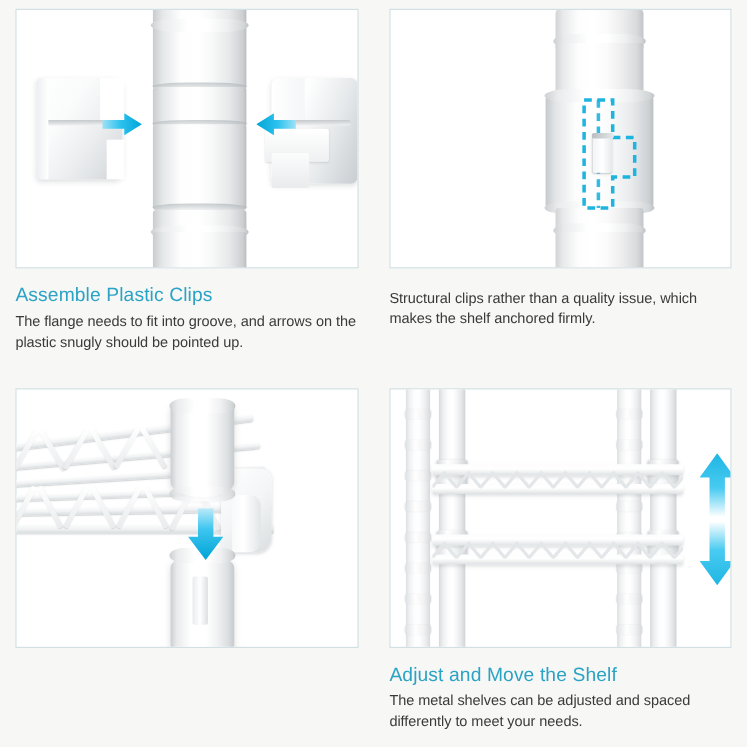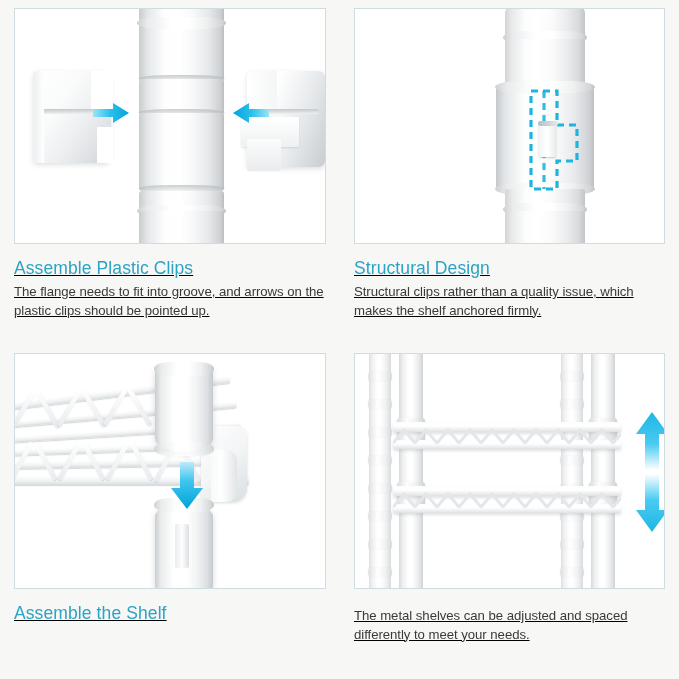--- a/index.html
+++ b/index.html
@@ -30,21 +30,21 @@
   .figure {
     position: relative;
     width: 100%;
     height: 236px;
     border: 1px solid #cfdde0;
     background: #ffffff;
     overflow: hidden;
     flex: 0 0 auto;
   }
 
-  .caption { padding-top: 14px; text-decoration: underline; }
+  .caption { padding-top: 14px; }
 
   .title {
     color: #2ba3c4;
     font-size: 17.5px;
     line-height: 21px;
     letter-spacing: 0.1px;
     white-space: nowrap;
     font-weight: 400;
   }
 
@@ -236,21 +236,21 @@
               <stop offset="100%" stop-color="#00a5d8"></stop>
             </linearGradient>
           </defs>
           <path d="M36 7 L16 7 L16 1 L0 11 L16 21 L16 15 L36 15 Z" fill="url(#gr2)"></path>
         </svg>
       </div>
     </div>
 
     <div class="caption">
       <div class="title">Assemble Plastic Clips</div>
-      <div class="desc">The flange needs to fit into groove, and arrows on the plastic clips should be pointed up.</div>
+      <div class="desc">The flange needs to fit into groove, and arrows on the plastic snugly should be pointed up.</div>
     </div>
   </div>
 
   <div class="cell">
     <div class="figure" id="fig2">
 
       <div class="pole" style="left:150px;top:-8px;width:80px;height:44px;border-radius:38% 38% 3px 3px / 26% 26% 3px 3px;"></div>
       <div class="ring" style="left:148px;top:22px;width:84px;height:13px;"></div>
       <div class="pole" style="left:150px;top:30px;width:80px;height:50px;border-radius:3px;"></div>
 
@@ -265,21 +265,20 @@
       <svg style="position:absolute;left:168px;top:78px;" width="62" height="106" viewBox="0 0 62 106">
         <path d="M8 4 L34 4 L34 38 L54 38 L54 74 L34 74 L34 102 L8 102 Z" fill="none" stroke="#1eb4e0" stroke-width="3.2" stroke-dasharray="7,5" stroke-linecap="butt"></path>
         <line x1="21" y1="4" x2="21" y2="102" stroke="#1eb4e0" stroke-width="3.2" stroke-dasharray="7,5" opacity="0.9"></line>
       </svg>
 
       <div class="tab" style="left:184px;top:114px;width:17px;height:34px;"></div>
       <div style="position:absolute;left:183px;top:112px;width:20px;height:5px;background:linear-gradient(to right,#b9bdc1,#e5e8ea);border-radius:2px;"></div>
     </div>
 
     <div class="caption">
-      <div class="title">Structural Design</div>
       <div class="desc">Structural clips rather than a quality issue, which makes the shelf anchored firmly.</div>
     </div>
   </div>
 
   <div class="cell">
     <div class="figure" id="fig3">
 
       <div class="wire" style="left:-14px;top:36px;width:230px;height:7px;transform:rotate(-7deg);"></div>
       <div class="wire" style="left:-14px;top:58px;width:236px;height:6px;transform:rotate(-5deg);"></div>
       <div class="wire" style="left:-14px;top:76px;width:240px;height:6px;transform:rotate(-3.5deg);"></div>
@@ -322,21 +321,20 @@
               <stop offset="40%" stop-color="#3ec6ef"></stop>
               <stop offset="100%" stop-color="#00a3d6"></stop>
             </linearGradient>
           </defs>
           <path d="M10 0 L24 0 L24 26 L33 26 L17 47 L1 26 L10 26 Z" fill="url(#gd1)"></path>
         </svg>
       </div>
     </div>
 
     <div class="caption">
-      <div class="title">Assemble the Shelf</div>
     </div>
   </div>
 
   <div class="cell">
     <div class="figure" id="fig4">
 
       <div class="rpole" style="left:14px;top:-4px;width:22px;height:244px;opacity:.85;"></div>
       <div class="knuckle" style="left:13px;top:18px;width:24px;height:9px;opacity:.8;"></div>
       <div class="knuckle" style="left:13px;top:46px;width:24px;height:9px;opacity:.8;"></div>
       <div class="knuckle" style="left:13px;top:74px;width:24px;height:9px;opacity:.8;"></div>
@@ -390,17 +388,18 @@
               <stop offset="100%" stop-color="#1fb6e4"></stop>
             </linearGradient>
           </defs>
           <path d="M17 0 L33 22 L24 22 L24 58 L10 58 L10 22 L1 22 Z" fill="url(#gu1)"></path>
           <path d="M17 120 L33 98 L24 98 L24 62 L10 62 L10 98 L1 98 Z" fill="url(#gu2)"></path>
         </svg>
       </div>
     </div>
 
     <div class="caption">
+      <div class="title">Adjust and Move the Shelf</div>
       <div class="desc">The metal shelves can be adjusted and spaced differently to meet your needs.</div>
     </div>
   </div>
 
 </div>
 
 </body></html>

